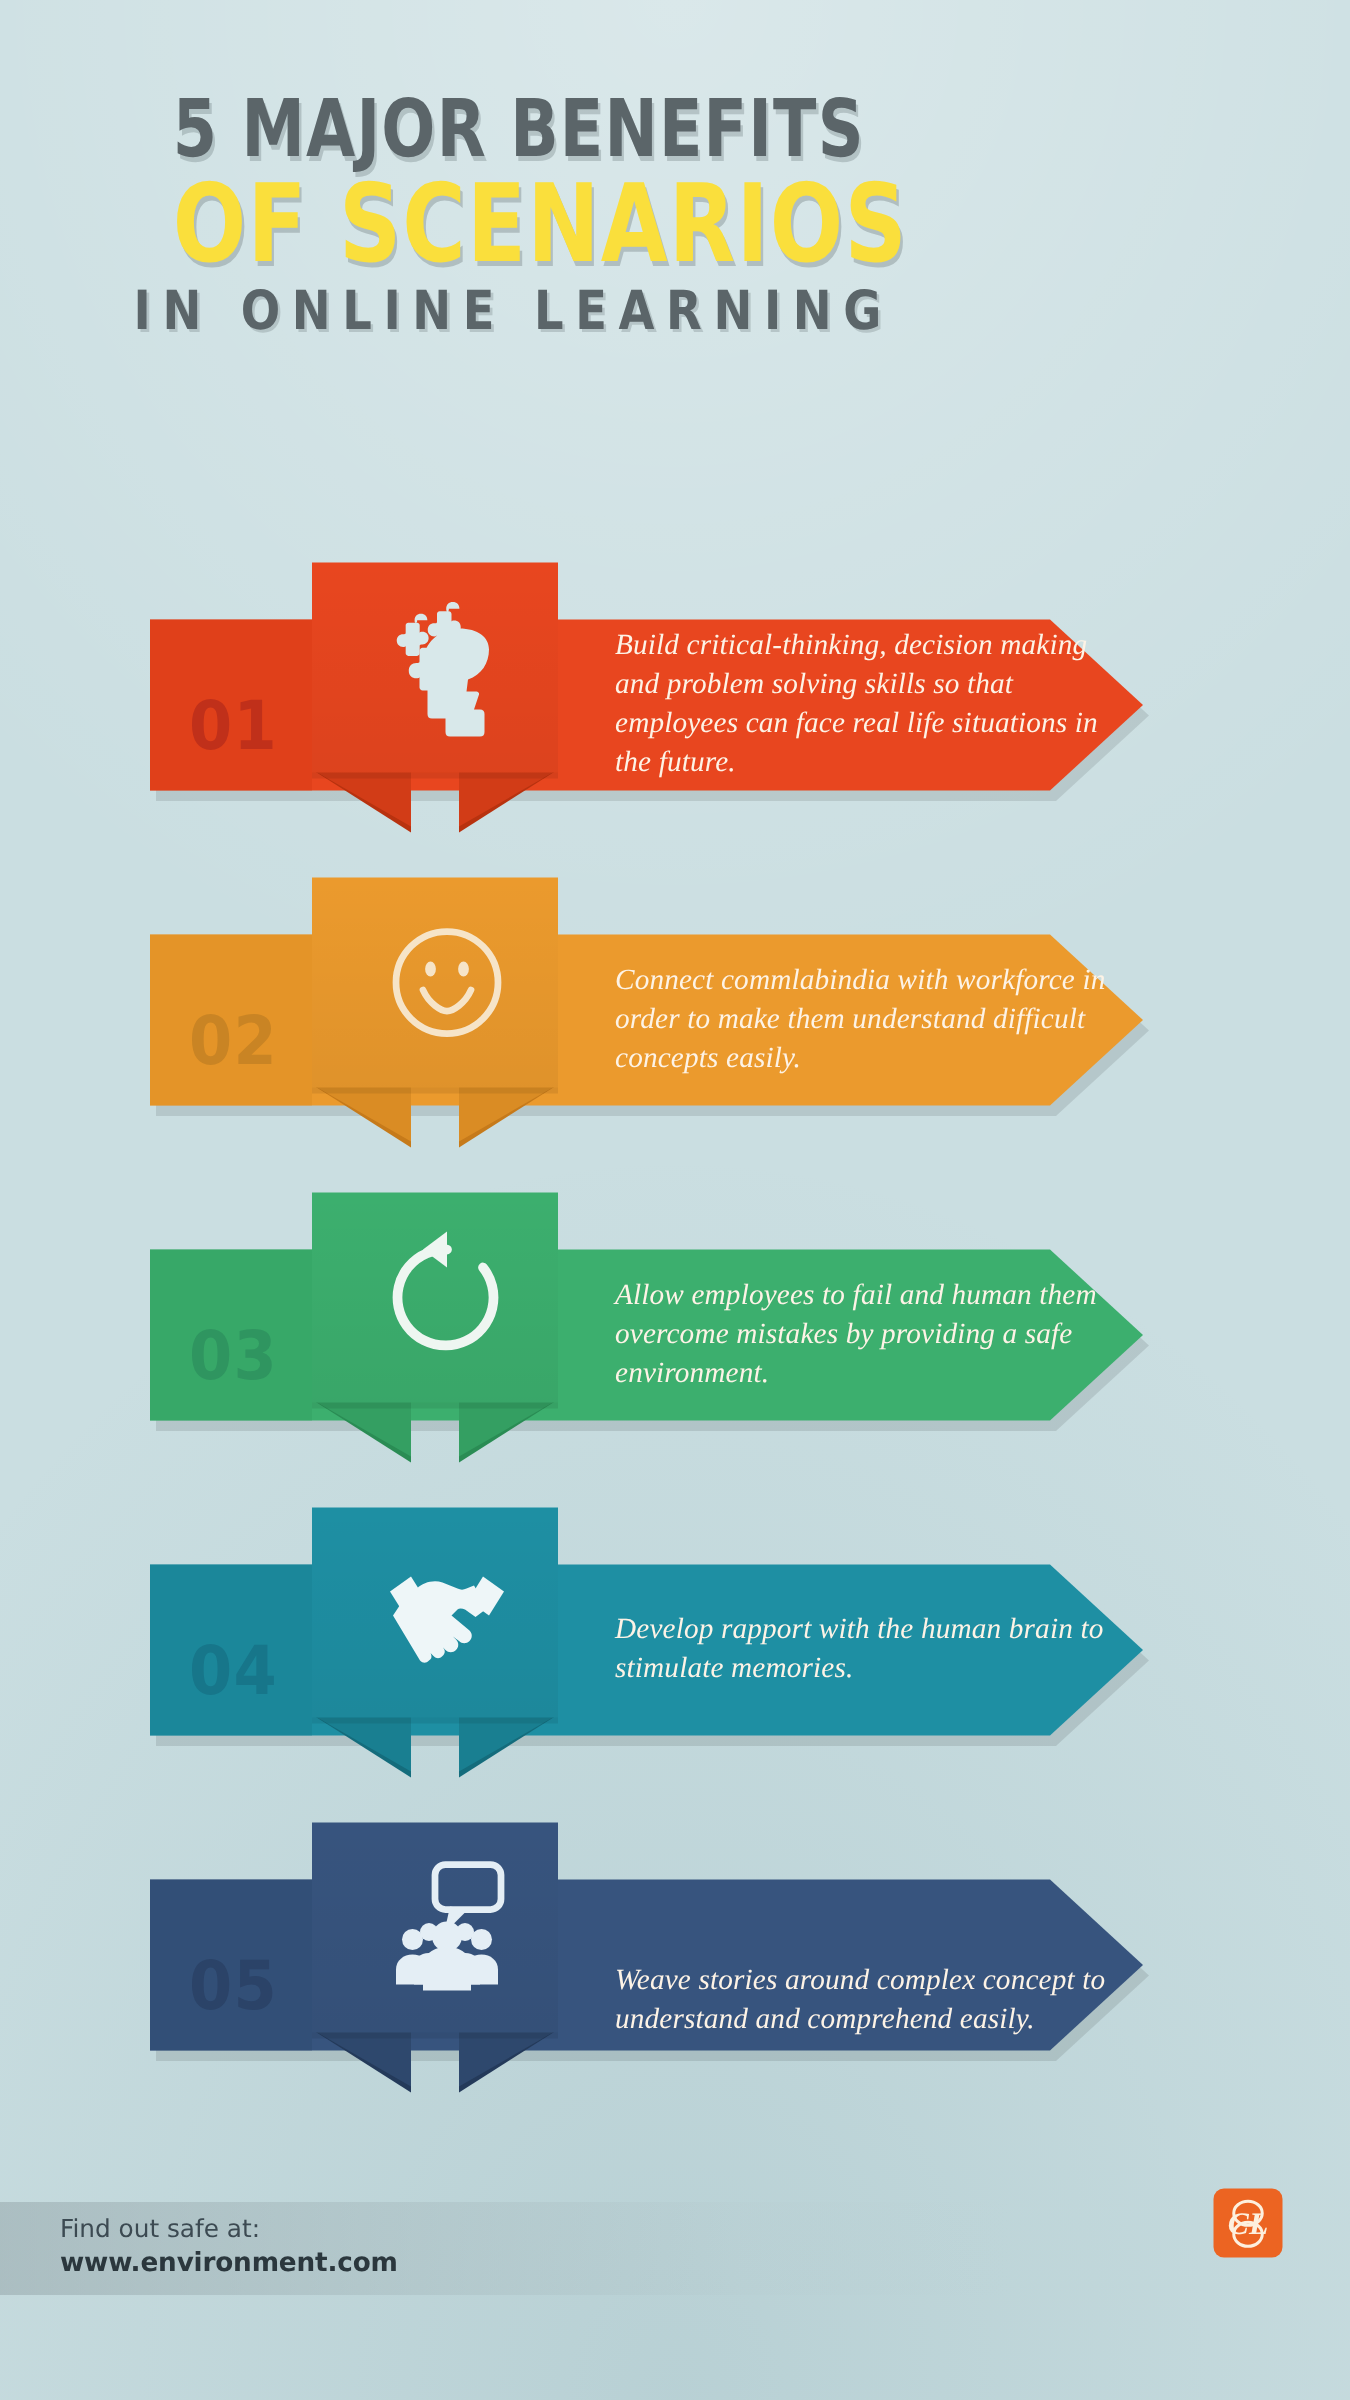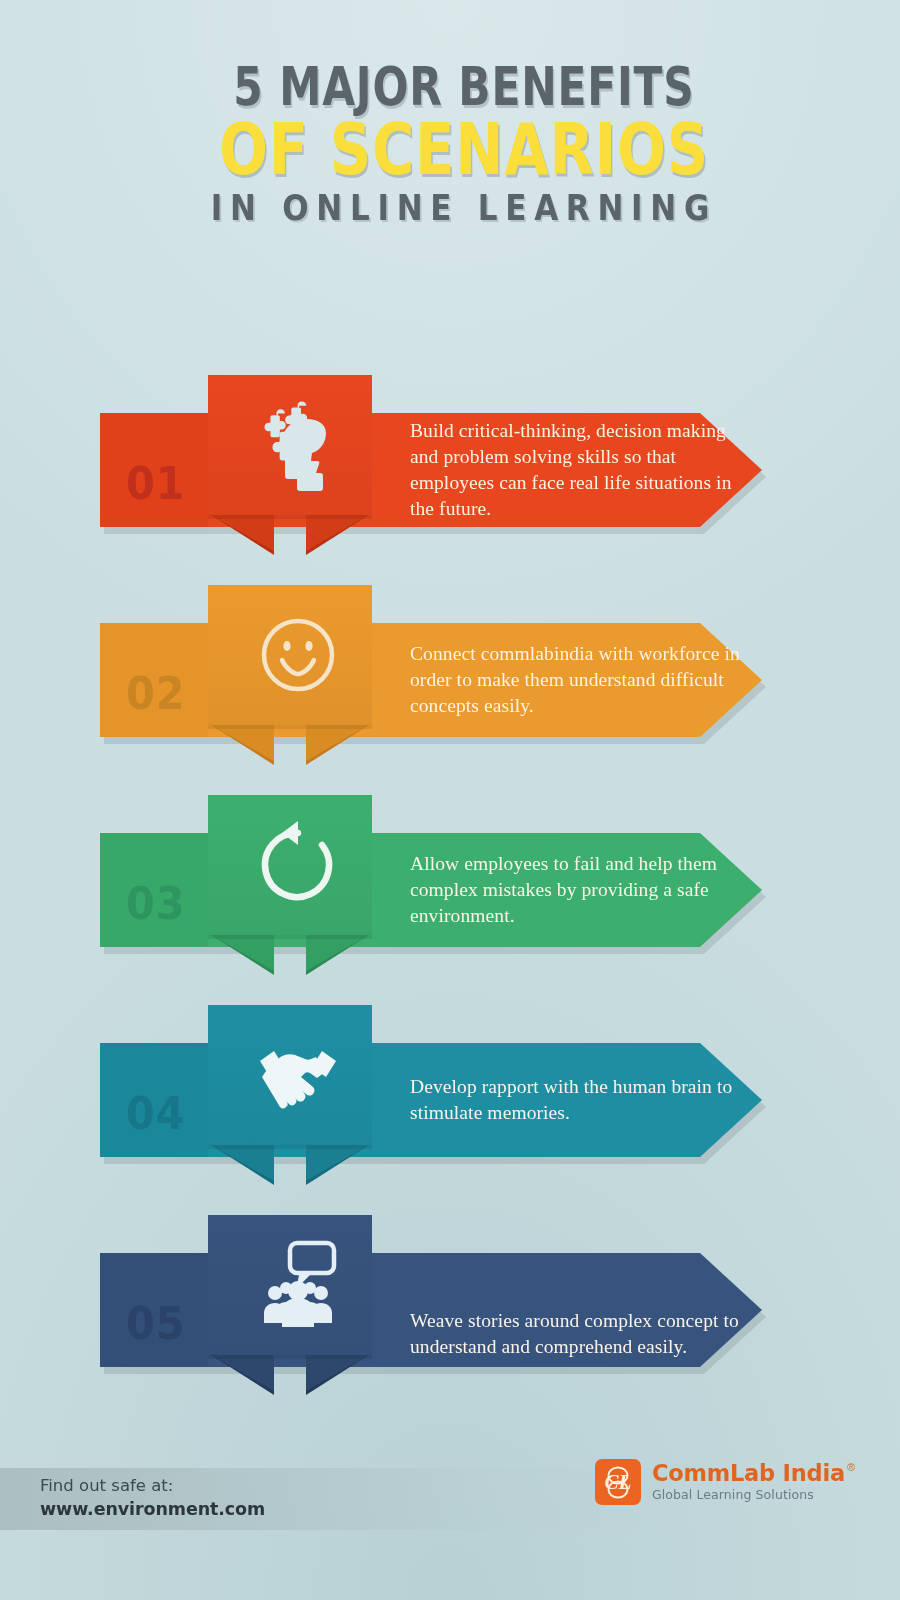--- a/index.html
+++ b/index.html
@@ -27,21 +27,20 @@
     background:
       radial-gradient(ellipse 120% 70% at 50% 0%, rgba(255,255,255,0.30), rgba(255,255,255,0) 62%),
       radial-gradient(ellipse 110% 80% at 50% 100%, rgba(120,160,168,0.22), rgba(120,160,168,0) 65%);
     pointer-events:none;
   }
 
   
   #title-block {
     position:absolute;
     top:62px; left:0; width:900px;
-    text-align:center;
     z-index:4;
     padding-left:28px;
   }
   .title-line {
     font-family:"DejaVu Sans", sans-serif;
     font-weight:bold;
     line-height:0.94;
     white-space:nowrap;
     text-transform:uppercase;
   }
@@ -95,20 +94,21 @@
 
   .row-text {
     position:absolute;
     left:410px;
     width:330px;
     color:#fdf3e6;
     font-family:"Liberation Serif", serif;
     font-size:19.5px;
     line-height:1.33;
     letter-spacing:0.1px;
+    font-style:italic;
   }
 
   .row-icon { position:absolute; left:248px; }
 
   
   #footer-bar {
     position:absolute;
     left:0; top:1468px;
     width:900px; height:62px;
     background:linear-gradient(to right, rgba(150,167,171,0.55), rgba(178,196,200,0.12) 55%, rgba(178,196,200,0) 75%);
@@ -351,21 +351,21 @@
         <rect x="208" y="10" width="164" height="140" fill="url(#bsh2)" opacity="0.5"></rect>
 
         <rect x="208" y="150" width="164" height="4" fill="#000" opacity="0.08"></rect>
       </svg>
       <div class="row-icon" style="top: 30px;">
     <svg viewBox="0 0 100 100" width="100" height="100" aria-hidden="true">
       <path d="M50 18 A32 32 0 1 0 74 30" fill="none" stroke="#eef6f1" stroke-width="6.5" stroke-linecap="round"></path>
       <path d="M50 6 L50 30 L34 18 Z" fill="#eef6f1"></path>
     </svg></div>
       <div class="row-number" style="color: rgb(47, 149, 96);">03</div>
-      <div class="row-text" style="top: 66px;">Allow employees to fail and help them complex mistakes by providing a safe environment.</div>
+      <div class="row-text" style="top: 66px;">Allow employees to fail and human them overcome mistakes by providing a safe environment.</div>
     </div>
     <div class="row" style="top: 995px;">
       <svg class="row-svg" width="900" height="210" viewBox="0 0 900 210" aria-hidden="true">
         <defs>
           <linearGradient id="sh3" x1="0" y1="0" x2="1" y2="0">
             <stop offset="0%" stop-color="#000" stop-opacity="0.13"></stop>
             <stop offset="100%" stop-color="#000" stop-opacity="0"></stop>
           </linearGradient>
           <linearGradient id="bsh3" x1="0" y1="0" x2="0" y2="1">
             <stop offset="0%" stop-color="#000" stop-opacity="0.00"></stop>
@@ -459,18 +459,13 @@
 </div>
 
 <div id="footer-logo">
   <div id="logo-mark">
     <svg viewBox="0 0 46 46" width="46" height="46" aria-hidden="true">
       <ellipse cx="23" cy="16.5" rx="9.5" ry="8" fill="none" stroke="#fdf0de" stroke-width="2"></ellipse>
       <ellipse cx="23" cy="30.5" rx="9.5" ry="8" fill="none" stroke="#fdf0de" stroke-width="2"></ellipse>
       <text x="23" y="30" text-anchor="middle" font-family="'Liberation Serif', serif" font-style="italic" font-weight="bold" font-size="21" fill="#fdf0de">CL</text>
     </svg>
   </div>
-  <div id="logo-text-wrap">
-    <div id="logo-title">CommLab India</div>
-    <div id="logo-reg">®</div>
-    <div id="logo-tagline">Global Learning Solutions</div>
-  </div>
 </div>
 
 </body></html>

